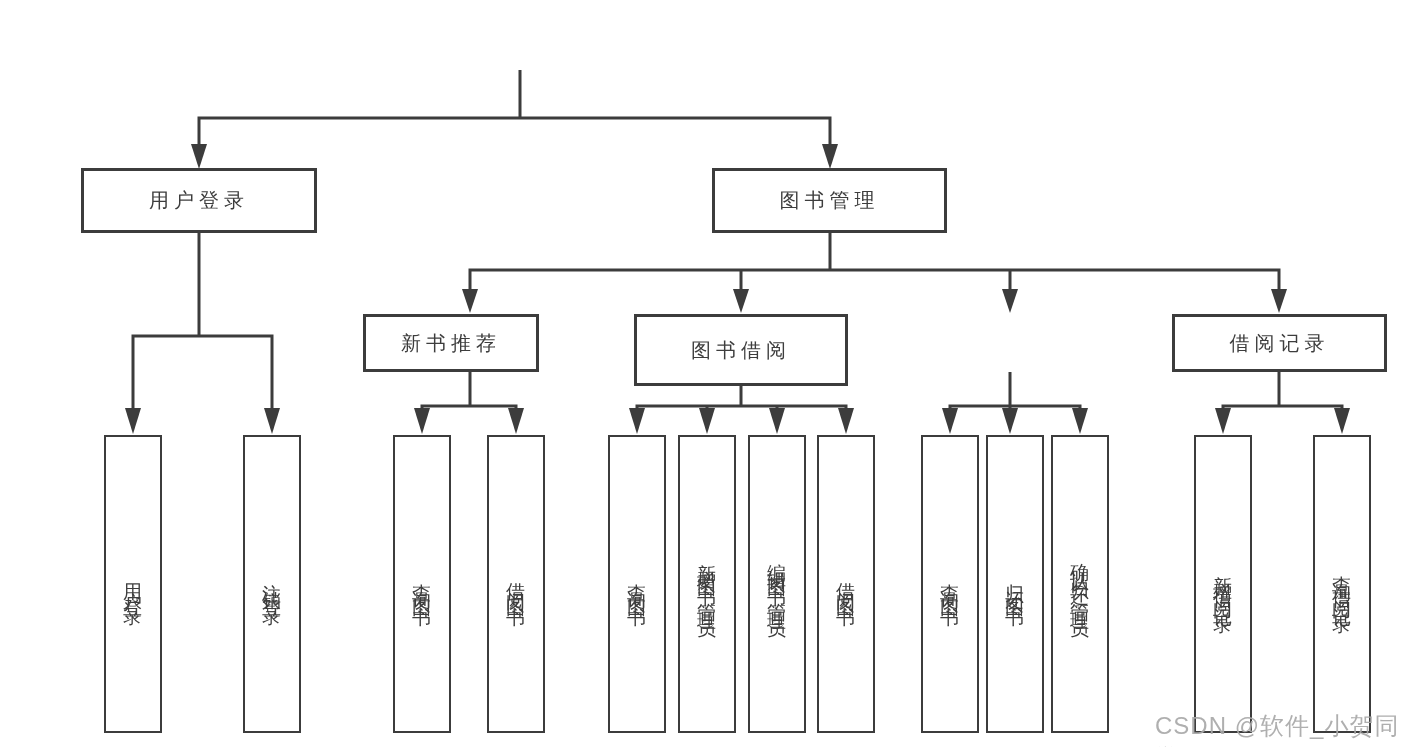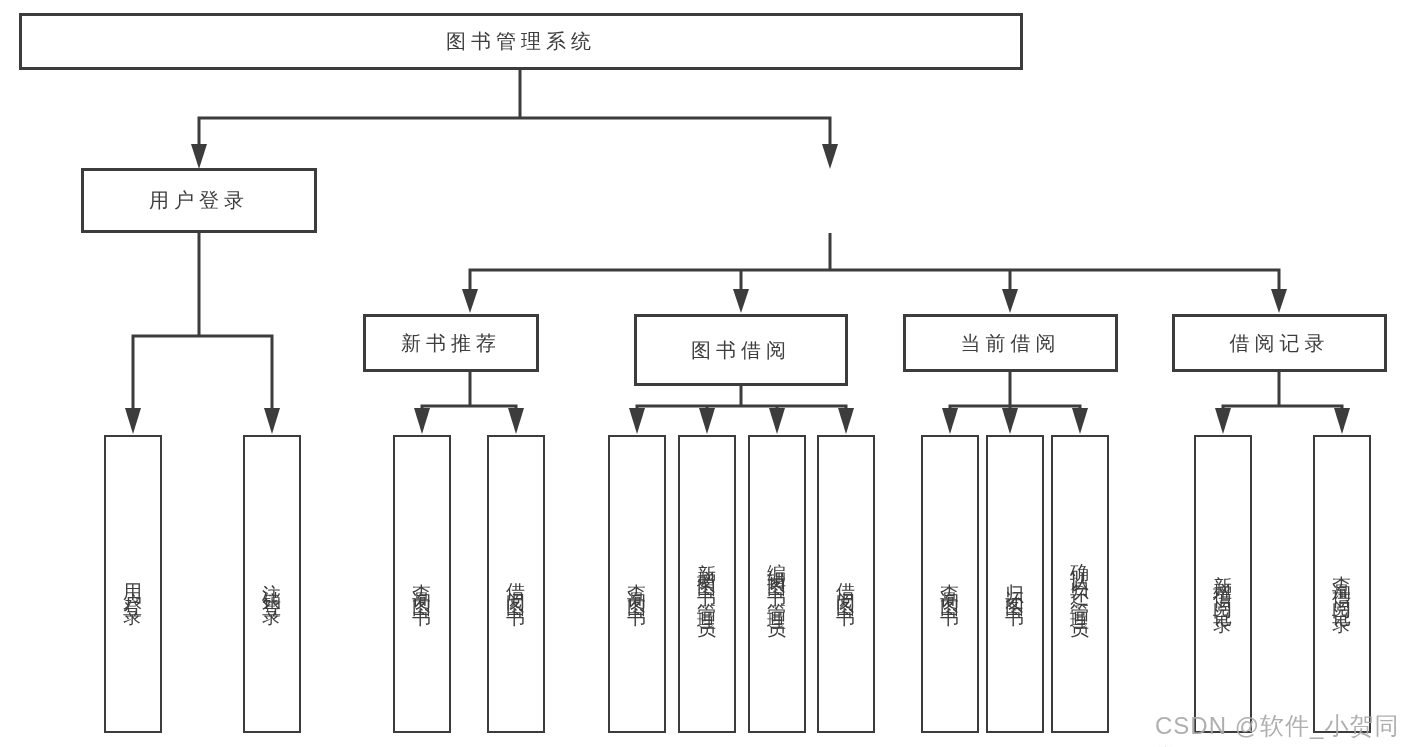--- a/index.html
+++ b/index.html
@@ -68,27 +68,26 @@
       <polygon fill="currentColor" stroke="none" points="1002,408 1018,408 1010,434"></polygon>
       <polygon fill="currentColor" stroke="none" points="1072,408 1088,408 1080,434"></polygon>
     </g>
     <g stroke="currentColor" stroke-width="3" fill="none">
       <path d="M1279 372 V406 M1221.5 406 H1343.5 M1223 404.5 V410 M1342 404.5 V410"></path>
       <polygon fill="currentColor" stroke="none" points="1215,408 1231,408 1223,434"></polygon>
       <polygon fill="currentColor" stroke="none" points="1334,408 1350,408 1342,434"></polygon>
     </g>
   </svg>
 
-  <div class="node node-h" style="left:19px;top:13px;width:1004px;height:57px">图书管理系统</div>
 
   <div class="node node-h" style="left:81px;top:168px;width:236px;height:65px">用户登录</div>
+  <div class="node node-h" style="left:712px;top:168px;width:235px;height:65px">图书管理</div>
 
   <div class="node node-h" style="left:363px;top:314px;width:176px;height:58px">新书推荐</div>
   <div class="node node-h" style="left:634px;top:314px;width:214px;height:72px">图书借阅</div>
-  <div class="node node-h" style="left:903px;top:314px;width:215px;height:58px">当前借阅</div>
   <div class="node node-h" style="left:1172px;top:314px;width:215px;height:58px">借阅记录</div>
 
   <div class="node node-v" style="left:104px;top:435px;width:58px;height:298px">用户登录</div>
   <div class="node node-v" style="left:243px;top:435px;width:58px;height:298px">注销登录</div>
 
   <div class="node node-v" style="left:393px;top:435px;width:58px;height:298px">查询图书</div>
   <div class="node node-v" style="left:487px;top:435px;width:58px;height:298px">借阅图书</div>
 
   <div class="node node-v" style="left:608px;top:435px;width:58px;height:298px">查询图书</div>
   <div class="node node-v" style="left:678px;top:435px;width:58px;height:298px">新增图书（管理员）</div>

